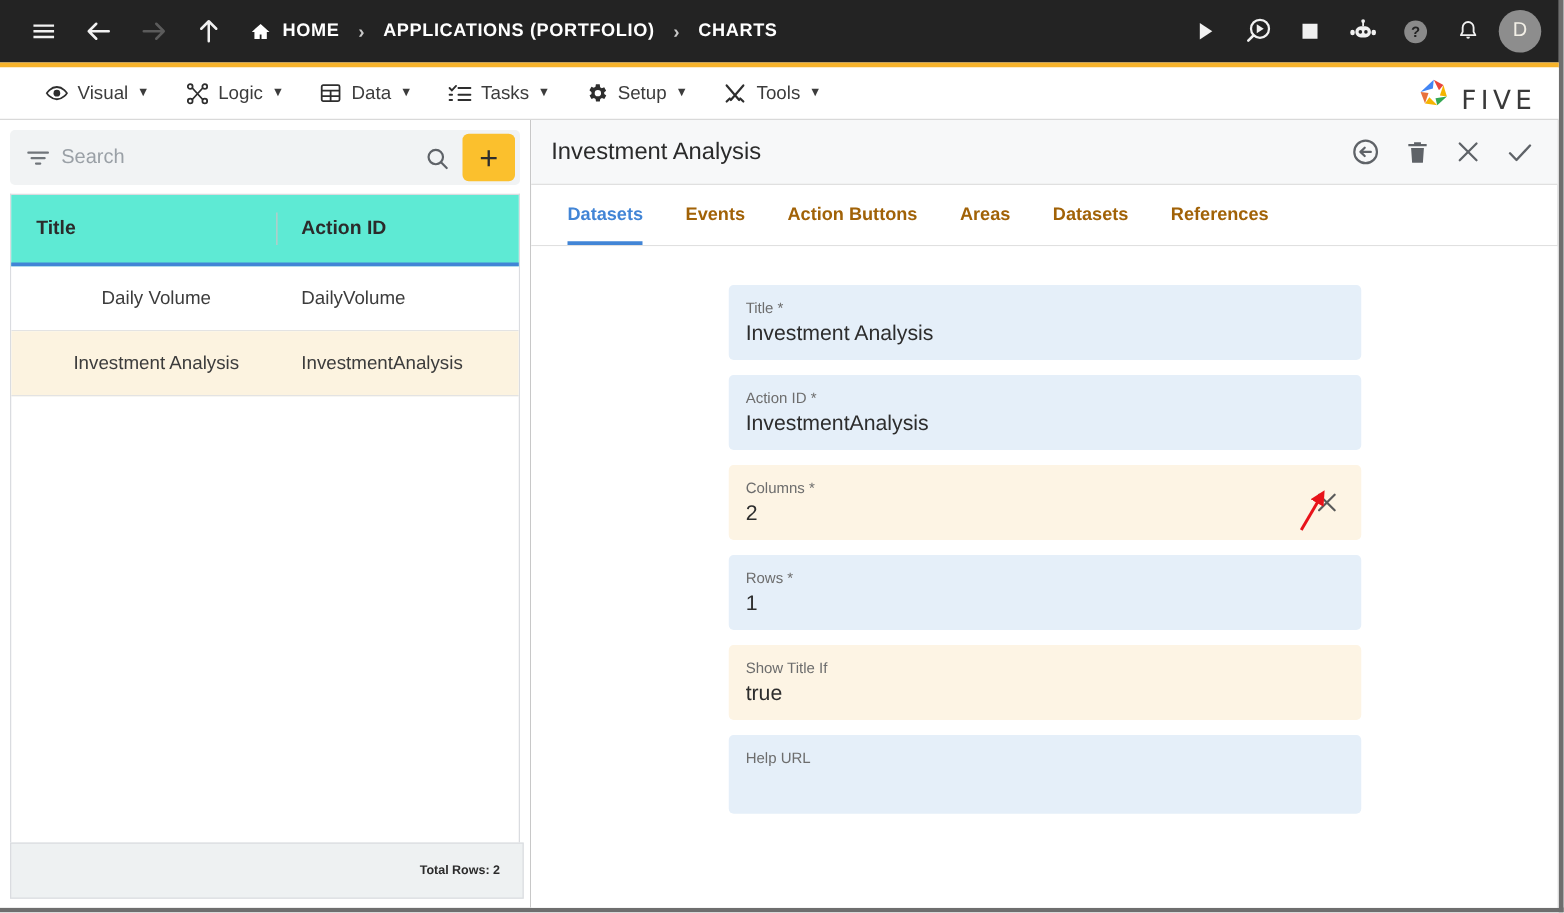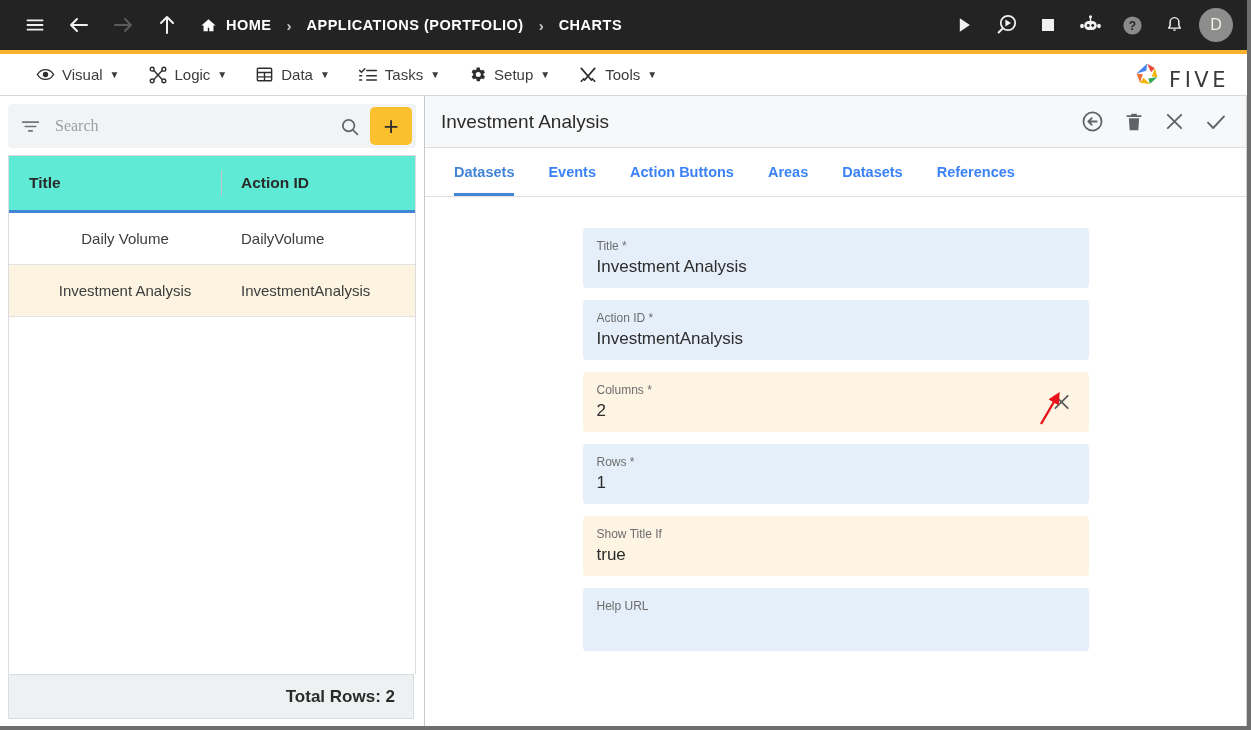--- a/index.html
+++ b/index.html
@@ -93,22 +93,22 @@
     margin: 8px 8px 7px 8px;
     height: 44px;
     background: #f1f3f4;
     border-radius: 4px;
     display: flex; align-items: center;
     padding: 0 4px 0 12px;
   }
   .filter-icon { color: #70757a; display:flex; }
   .search-input {
     flex: 1 1 auto; border: none; outline: none; background: transparent;
-    font-size: 16px; color: #3c4043; margin-left: 14px;
-    font-family: Liberation Serif, serif;
+    font-size: 16px; color: #3c4043; margin-left: 8px;
+    font-family: Liberation Sans, sans-serif;
   }
   .search-input::placeholder { color: #9aa0a6; }
   .search-go { color: #5f6368; display:flex; padding: 0 10px; cursor:pointer; }
   .add-btn {
     width: 42px; height: 38px; border-radius: 5px;
     background: #fbc02d; color: #2d2d2d;
     display: flex; align-items: center; justify-content: center;
     font-size: 26px; font-weight: 300; cursor: pointer;
     line-height: 1;
   }
@@ -139,26 +139,26 @@
     border-bottom: 1px solid #e3e3e3; cursor: pointer;
     background: #ffffff;
   }
   .grow.selected { background: #fcf3e0; }
   .gc {
     font-size: 15px; color: #3c3c3c; padding-left: 20px;
   }
   .gc.c1 { width: 212px; flex: 0 0 212px; text-align: center; }
   .grid-foot {
     height: 45px; flex: 0 0 45px;
-    margin: 0 10px 7px 8px;
+    margin: 0 5px 7px 8px;
     background: #eef1f2;
     border: 1px solid #dadce0;
     display: flex; align-items: center; justify-content: flex-end;
     padding-right: 18px;
-    font-size: 17px; font-weight: bold; color: #2b2b2b;
+    font-size: 10px; font-weight: bold; color: #2b2b2b;
   }
 
   
   .right { flex: 1 1 auto; display: flex; flex-direction: column; background: #ffffff;
            border-right: 1px solid #cfcfcf; min-width: 0; }
   .rhead {
     height: 52px; flex: 0 0 52px;
     background: #f7f8f9;
     display: flex; align-items: center;
     padding: 0 18px 0 16px;
@@ -169,21 +169,21 @@
   .rtool { color: #5f6368; cursor: pointer; display: flex; }
 
   .tabs {
     height: 49px; flex: 0 0 49px;
     display: flex; align-items: stretch;
     padding-left: 12px;
     border-bottom: 1px solid #e0e0e0;
   }
   .tab {
     display: flex; align-items: center; padding: 0 17px;
-    font-size: 14.5px; font-weight: bold; color: #3b82f6;
+    font-size: 14.5px; font-weight: bold; color: #a16207;
     cursor: pointer; position: relative;
   }
   .tab.active { color: #4285d6; }
   .tab.active::after {
     content: ""; position: absolute; left: 17px; right: 17px; bottom: 0;
     height: 3px; background: #4285d6;
   }
 
   .form-scroll { flex: 1 1 auto; overflow: hidden; position: relative; background:#fff; }
   .form { padding-top: 31px; display: flex; flex-direction: column; align-items: center; }

